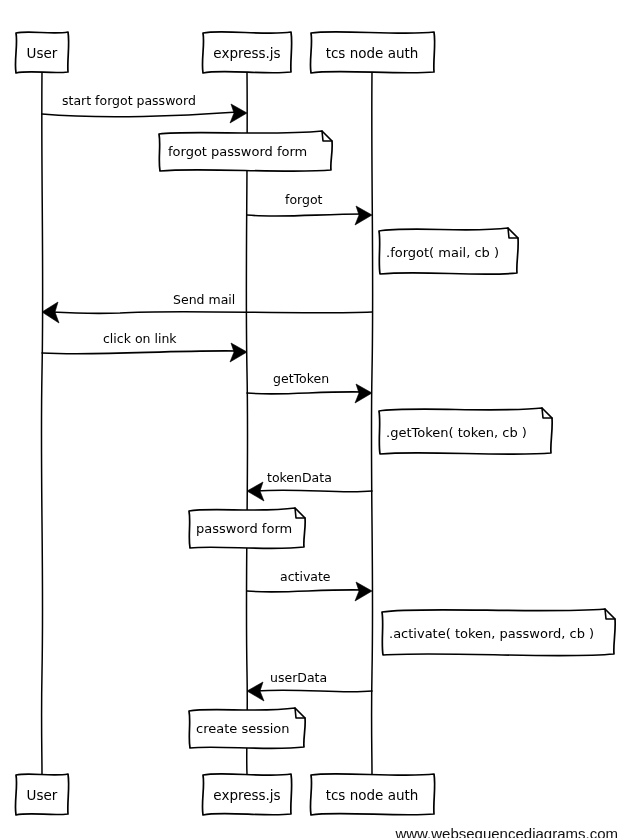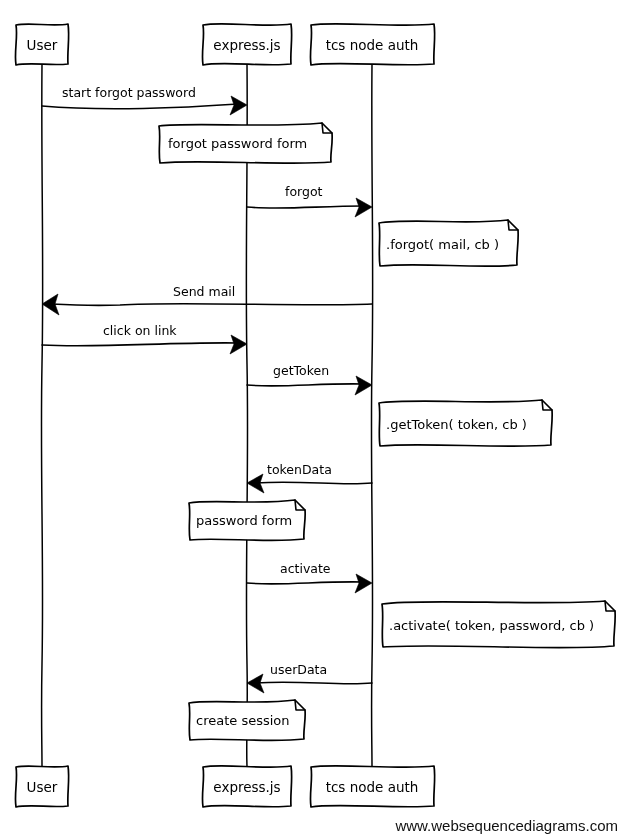--- a/index.html
+++ b/index.html
@@ -10,21 +10,21 @@
   body {
     width: 628px;
     height: 838px;
     overflow: hidden;
     font-family: "DejaVu Sans", sans-serif;
     position: relative;
   }
   #diagram-root {
     position: absolute;
     left: 0;
-    top: 4px;
+    top: 12px;
     width: 628px;
     height: 818px;
   }
   svg.diagram {
     display: block;
     width: 628px;
     height: 838px;
   }
   .stroke {
     fill: none;

